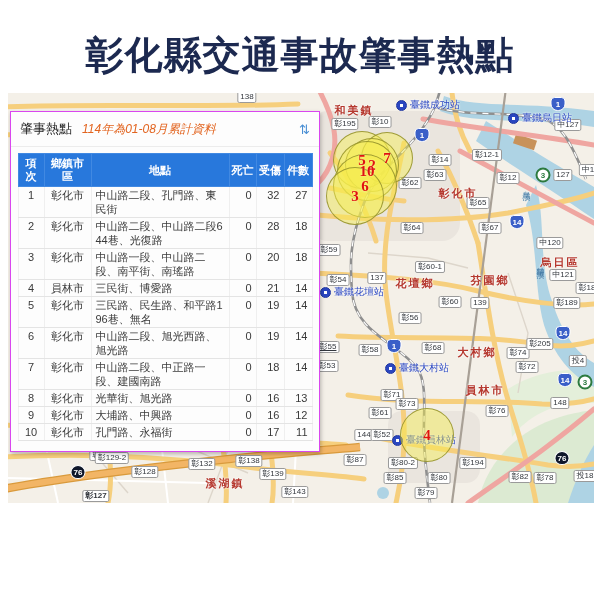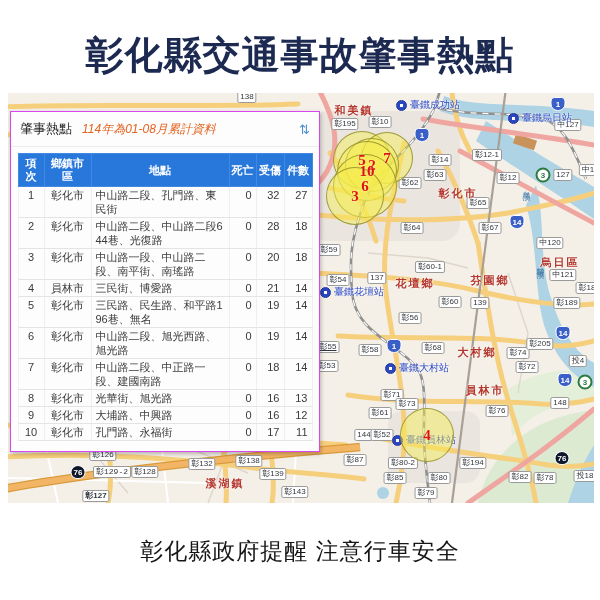--- a/index.html
+++ b/index.html
@@ -200,21 +200,21 @@
         <div class="rlabel" style="left: 179px; top: 325px;">彰40</div>
         <div class="rlabel" style="left: 245px; top: 325px;">146</div>
         <div class="rlabel" style="left: 269px; top: 331px;">彰47</div>
         <div class="rlabel" style="left: 74px; top: 345px;">148</div>
         <div class="rlabel" style="left: 125px; top: 344px;">彰116-1</div>
         <div class="rlabel" style="left: 239px; top: 349px;">148</div>
         <div class="rlabel" style="left: 95px; top: 362px;">彰126</div>
         <div class="rlabel" style="left: 241px; top: 368px;">彰138</div>
         <div class="rlabel" style="left: 194px; top: 371px;">彰132</div>
         <div class="rlabel" style="left: 265px; top: 381px;">彰139</div>
-        <div class="rlabel" style="left: 104px; top: 379px; font-family: Liberation Mono, monospace;">彰129-2</div>
+        <div class="rlabel" style="left: 104px; top: 365px;">彰129-2</div>
         <div class="rlabel" style="left: 137px; top: 379px;">彰128</div>
         <div class="rlabel" style="left: 287px; top: 399px;">彰143</div>
         <div class="rlabel" style="left: 88px; top: 403px; font-weight: bold;">彰127</div>
         <div class="shield blue" style="left: 414px; top: 42px;">1</div>
         <div class="shield blue" style="left: 550px; top: 11px;">1</div>
         <div class="shield blue" style="left: 509px; top: 129px;">14</div>
         <div class="shield blue" style="left: 555px; top: 240px;">14</div>
         <div class="shield blue" style="left: 557px; top: 287px;">14</div>
         <div class="shield blue" style="left: 386px; top: 253px;">1</div>
         <div class="shield green" style="left: 535px; top: 82px;">3</div>
@@ -371,14 +371,13 @@
               <td class="c2">孔門路、永福街</td>
               <td class="c3">0</td>
               <td class="c4">17</td>
               <td class="c5">11</td>
             </tr>
           </tbody>
       </table>
     </div>
   </div>
 
-  <div class="footer">彰化縣政府提醒 注意行車安全</div>
 </div>
 
 </body></html>

